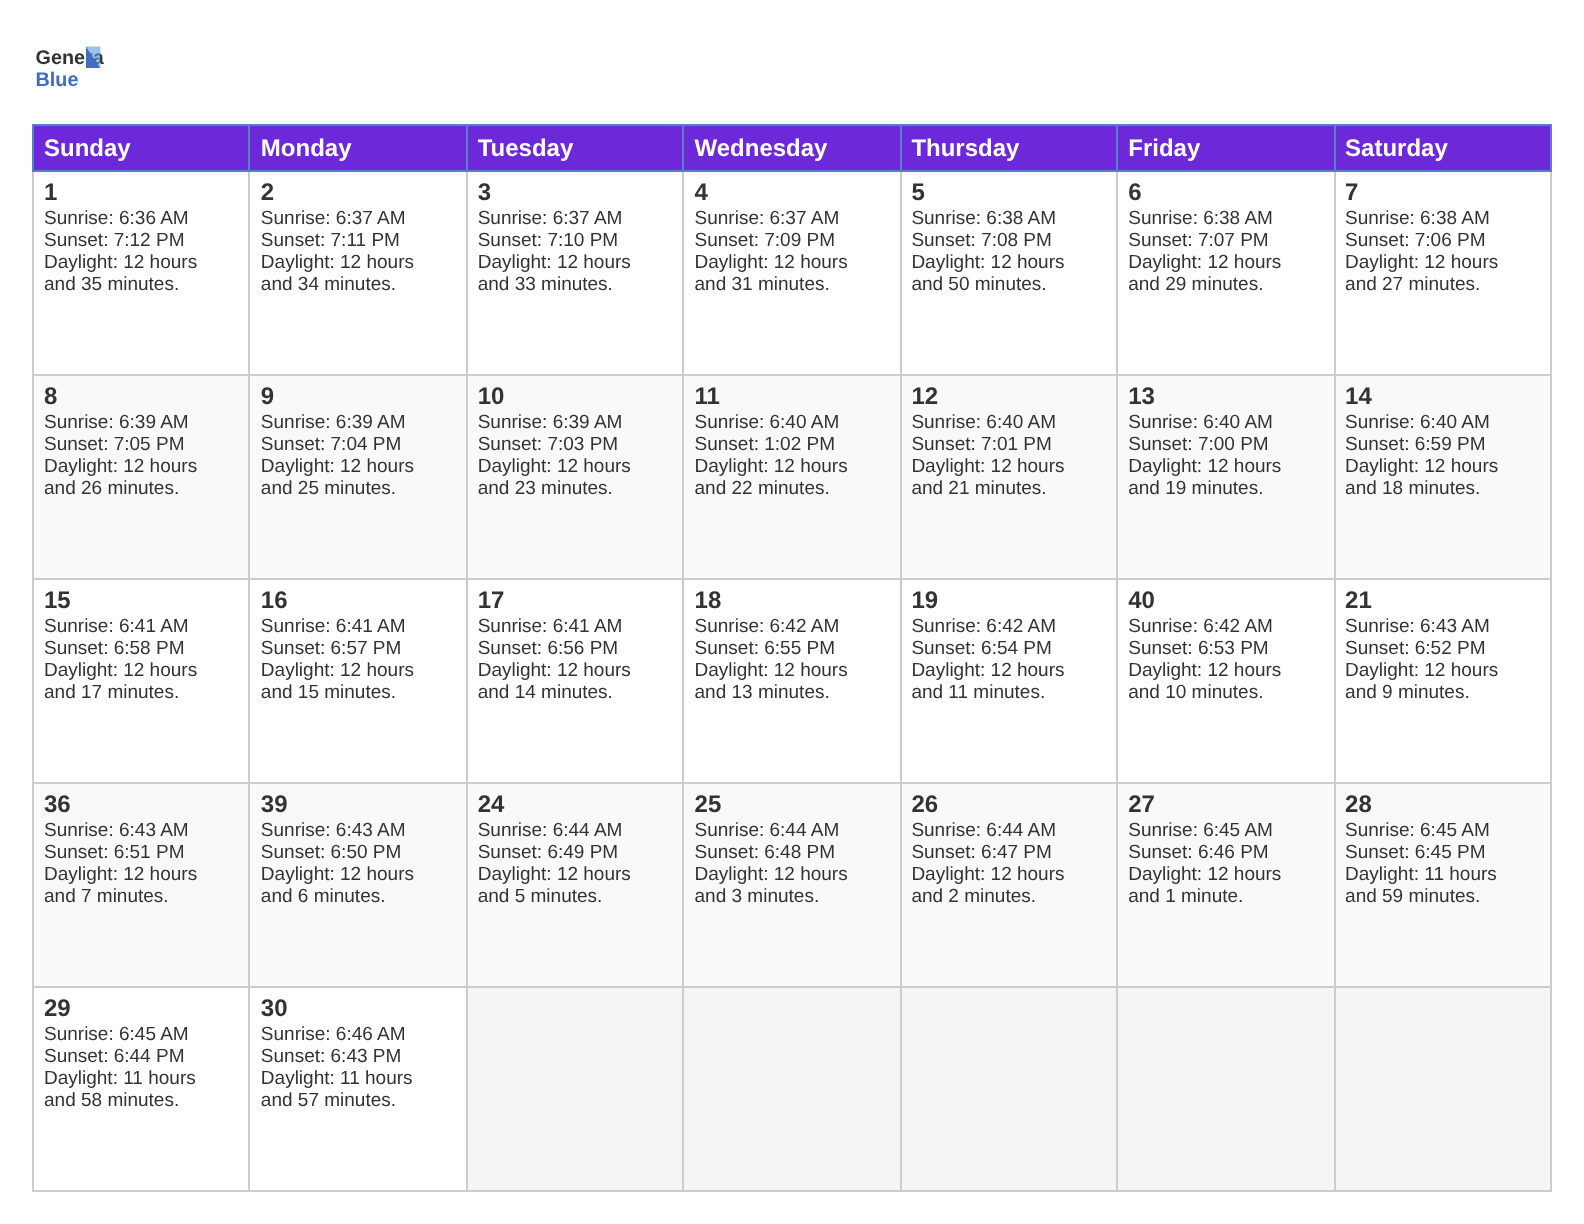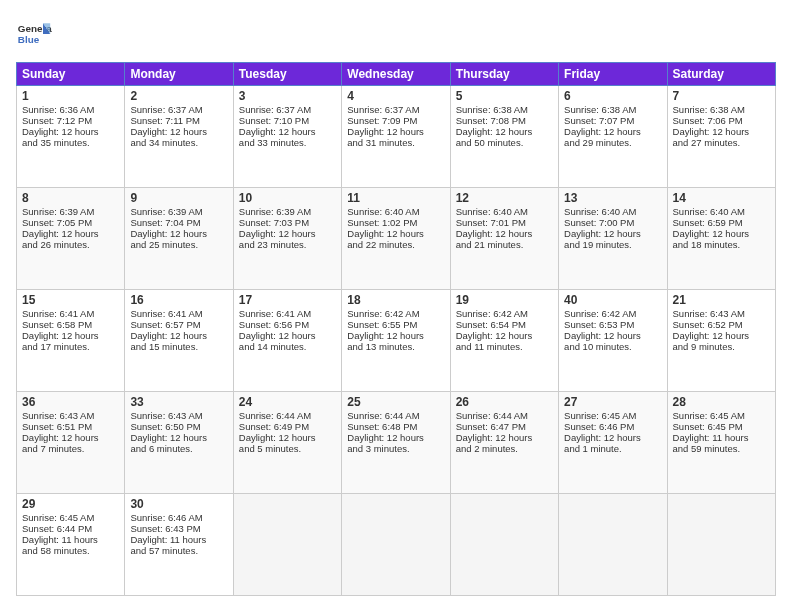--- a/index.html
+++ b/index.html
@@ -267,21 +267,21 @@
         </tr>
         <tr class="row-shaded">
           <td>
             <span class="day-num">36</span>
             <div>Sunrise: 6:43 AM</div>
             <div>Sunset: 6:51 PM</div>
             <div>Daylight: 12 hours</div>
             <div>and 7 minutes.</div>
           </td>
           <td>
-            <span class="day-num">33</span>
+            <span class="day-num">39</span>
             <div>Sunrise: 6:43 AM</div>
             <div>Sunset: 6:50 PM</div>
             <div>Daylight: 12 hours</div>
             <div>and 6 minutes.</div>
           </td>
           <td>
             <span class="day-num">24</span>
             <div>Sunrise: 6:44 AM</div>
             <div>Sunset: 6:49 PM</div>
             <div>Daylight: 12 hours</div>

